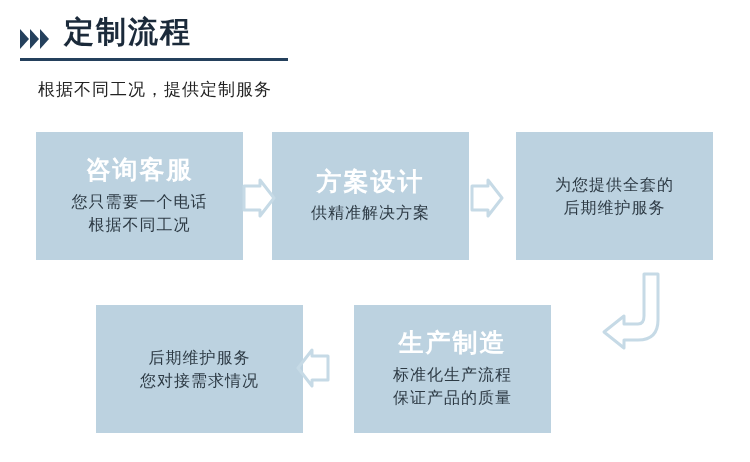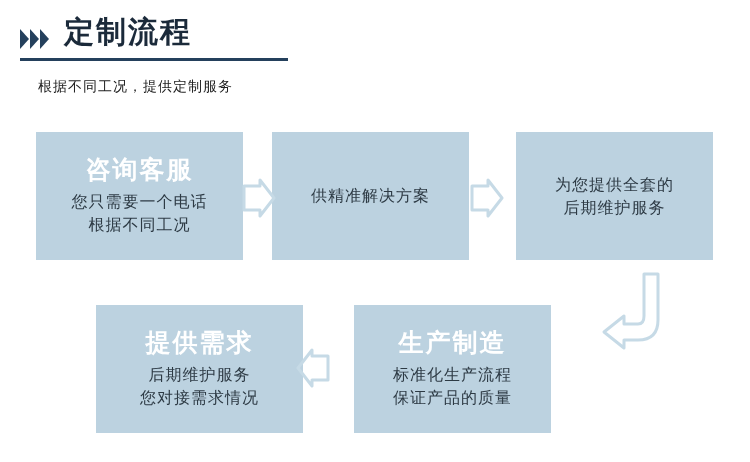--- a/index.html
+++ b/index.html
@@ -49,21 +49,21 @@
     width: 268px;
     height: 3px;
     background: #24405c;
   }
 
   
   .subtitle {
     position: absolute;
     left: 38px;
     top: 78px;
-    font-size: 14px;
+    font-size: 17px;
     color: #222222;
     letter-spacing: 1px;
   }
 
   
   .box {
     position: absolute;
     background: #bcd2e0;
     box-sizing: border-box;
     display: flex;
@@ -123,36 +123,36 @@
 
 <div class="subtitle">根据不同工况，提供定制服务</div>
 
 <div class="box" id="box-1">
   <div class="box-title">咨询客服</div>
   <div class="box-line">您只需要一个电话</div>
   <div class="box-line">根据不同工况</div>
 </div>
 
 <div class="box" id="box-2">
+  <div class="box-title">方案设计</div>
   <div class="box-line">供精准解决方案</div>
 </div>
 
 <div class="box" id="box-3">
   <div class="box-line">为您提供全套的</div>
   <div class="box-line">后期维护服务</div>
 </div>
 
 <div class="box" id="box-4">
   <div class="box-title">生产制造</div>
   <div class="box-line">标准化生产流程</div>
   <div class="box-line">保证产品的质量</div>
 </div>
 
 <div class="box" id="box-5">
-  <div class="box-title">提供需求</div>
   <div class="box-line">后期维护服务</div>
   <div class="box-line">您对接需求情况</div>
 </div>
 
 <div class="arrow" id="arrow-1">
   <svg width="34" height="40" viewBox="0 0 34 40">
     <polygon points="2,8 18,8 18,2 32,20 18,38 18,32 2,32" fill="none" stroke="#c6dae6" stroke-width="3" stroke-linejoin="round"></polygon>
   </svg>
 </div>
 

